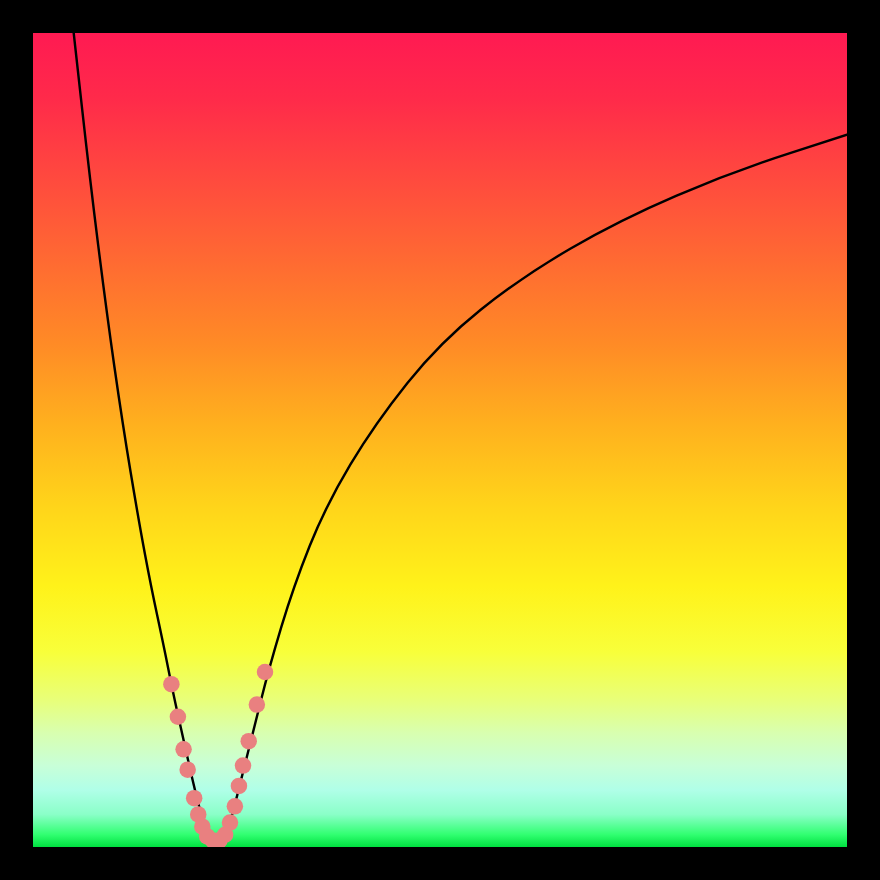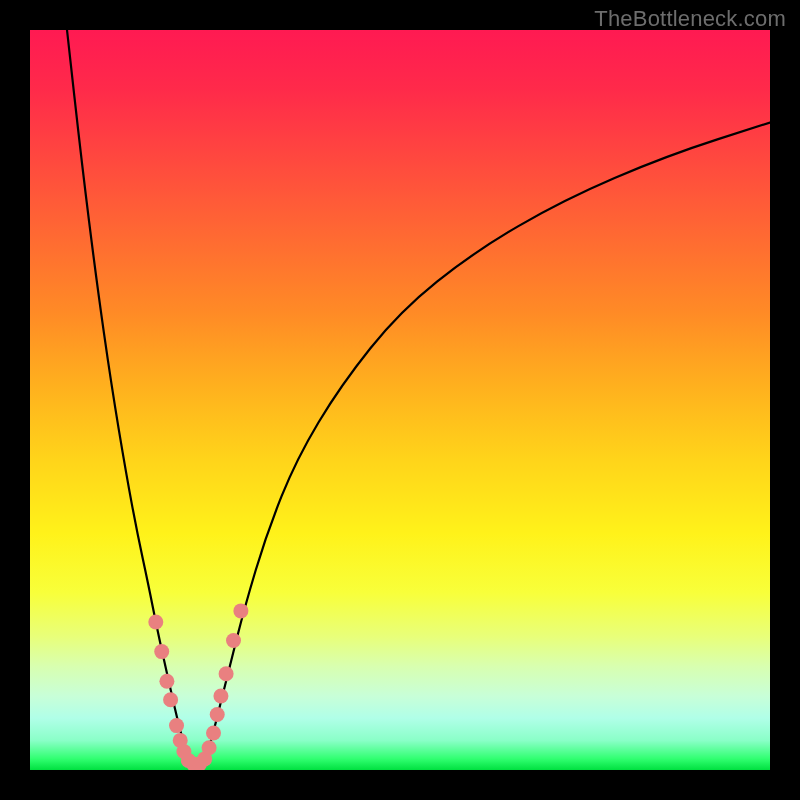--- a/index.html
+++ b/index.html
@@ -88,14 +88,13 @@
           <circle cx="183.52" cy="703" r="7.5" fill="#e98080" stroke="#b85858" stroke-width="0"></circle>
           <circle cx="187.22" cy="684.5" r="7.5" fill="#e98080" stroke="#b85858" stroke-width="0"></circle>
           <circle cx="190.92000000000002" cy="666" r="7.5" fill="#e98080" stroke="#b85858" stroke-width="0"></circle>
           <circle cx="196.10000000000002" cy="643.8" r="7.5" fill="#e98080" stroke="#b85858" stroke-width="0"></circle>
           <circle cx="203.50000000000003" cy="610.5" r="7.5" fill="#e98080" stroke="#b85858" stroke-width="0"></circle>
           <circle cx="210.89999999999998" cy="580.9" r="7.5" fill="#e98080" stroke="#b85858" stroke-width="0"></circle>
         </g>
     </svg>
   </div>
 
-  <div class="watermark">TheBottleneck.com</div>
 </div>
 
 </body></html>

